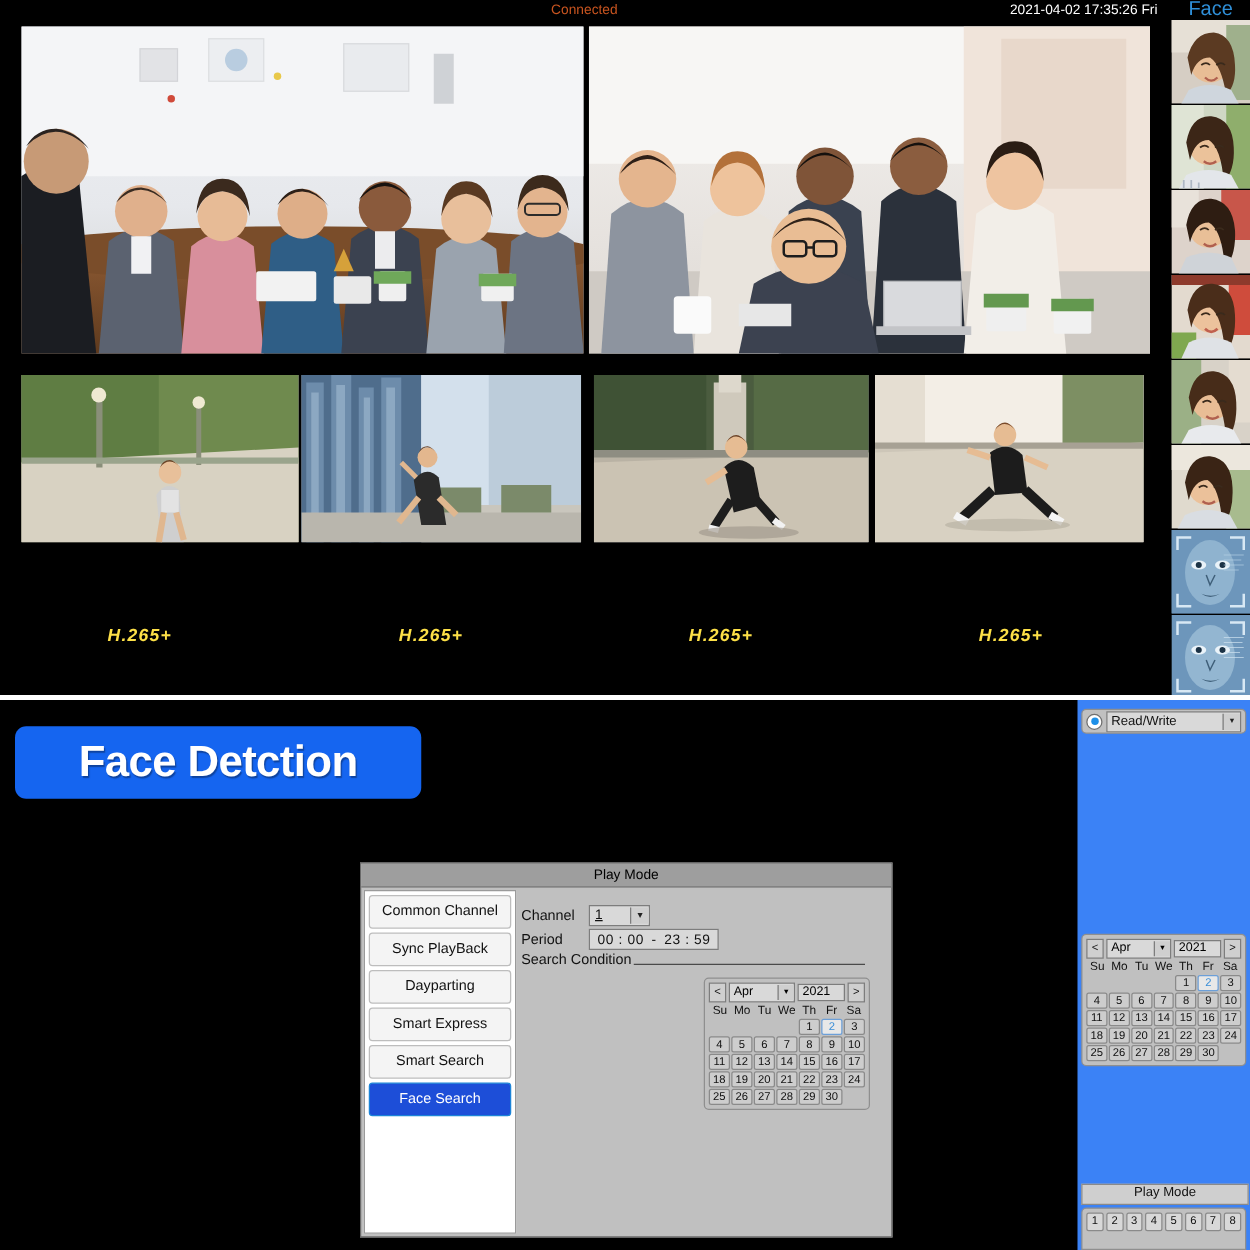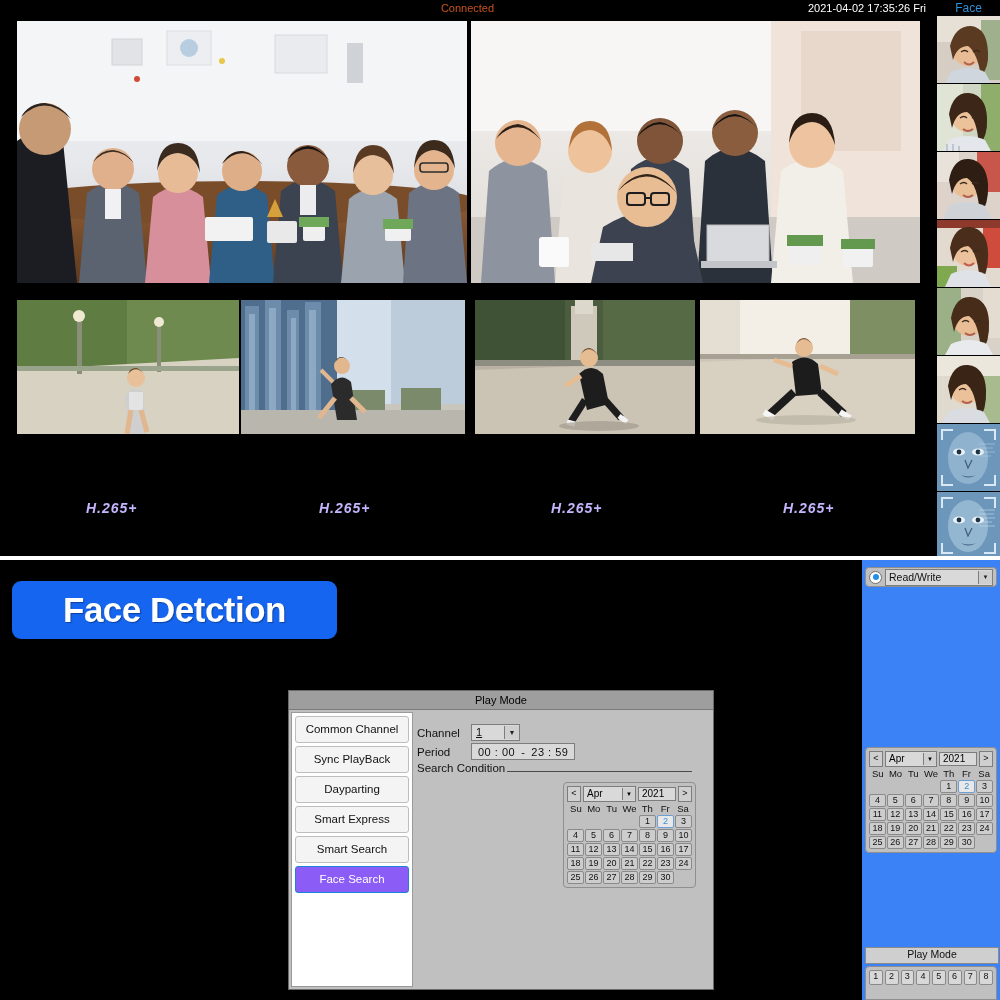--- a/index.html
+++ b/index.html
@@ -6,38 +6,38 @@
   body{width:1000px;height:1000px;overflow:hidden;font-family:"Liberation Sans",sans-serif;}
 
   #app{position:relative;width:1000px;height:1000px;background:#000;}
 
   
   .topbar{position:absolute;left:0;top:0;width:1000px;height:16px;background:#000;}
   .status-connected{position:absolute;left:0;top:1px;width:935px;text-align:center;
     color:#c8541f;font-size:11px;line-height:14px;font-family:"Liberation Sans",sans-serif;}
   .status-datetime{position:absolute;right:74px;top:1px;color:#fff;font-size:11px;line-height:14px;white-space:nowrap;}
   .face-panel-title{position:absolute;left:937px;top:0px;width:63px;height:16px;background:#000;
-    color:#2f8fd8;font-size:12px;line-height:16px;text-align:center;}
+    color:#2f8fd8;font-size:16px;line-height:16px;text-align:center;}
 
   
   .liveview{position:absolute;left:0;top:16px;width:935px;height:542px;background:#000;overflow:hidden;}
   .tile{position:absolute;overflow:hidden;background:#0b0b0b;}
   .tile .img{position:absolute;inset:0;}
 
   
   .t1{left:17px;top:5px;width:450px;height:262px;}
   
   .t2{left:471px;top:5px;width:449px;height:262px;}
   
   .t3{left:17px;top:284px;width:222px;height:134px;}
   .t4{left:241px;top:284px;width:224px;height:134px;}
   .t5{left:475px;top:284px;width:220px;height:134px;}
   .t6{left:700px;top:284px;width:215px;height:134px;}
 
-  .codec{position:absolute;color:#c4b5fd;font-size:14px;font-weight:bold;font-style:italic;
+  .codec{position:absolute;color:#fde047;font-size:14px;font-weight:bold;font-style:italic;
     letter-spacing:1px;font-family:"Liberation Sans",sans-serif;}
   .c1{left:86px;top:484px;}
   .c2{left:319px;top:484px;}
   .c3{left:551px;top:484px;}
   .c4{left:783px;top:484px;}
 
   
   .facestrip{position:absolute;left:937px;top:16px;width:63px;height:542px;background:#000;overflow:hidden;}
   .facethumb{position:absolute;left:0;width:63px;height:67px;overflow:hidden;border-bottom:1px solid #000;}
 
@@ -57,21 +57,21 @@
   .dialog{position:absolute;left:288px;top:122px;width:424px;height:298px;
     background:#c0c0c0;border:1px solid #6a6a6a;box-shadow:0 1px 4px rgba(0,0,0,.6);}
   .dialog-title{height:18px;background:#9e9e9e;border-bottom:1px solid #7a7a7a;
     color:#000;font-size:11px;line-height:18px;text-align:center;font-weight:normal;}
   .dialog-body{position:absolute;left:0;top:19px;right:0;bottom:0;}
 
   .dlg-sidebar{position:absolute;left:2px;top:2px;width:120px;bottom:2px;background:#fff;
     border:1px solid #9a9a9a;}
   .side-btn{margin:3px 3px 0 3px;height:25px;line-height:25px;text-align:center;font-size:11.5px;
     color:#111;background:#f4f4f4;border:1px solid #bdbdbd;border-radius:3px;}
-  .side-btn.active{background:#8b5cf6;color:#fff;border-color:#1c84d8;}
+  .side-btn.active{background:#1d4ed8;color:#fff;border-color:#1c84d8;}
 
   .dlg-main{position:absolute;left:124px;top:0;right:0;bottom:0;}
   .row{position:absolute;display:flex;align-items:center;font-size:11.5px;color:#111;}
   .r-channel{left:4px;top:14px;}
   .r-period{left:4px;top:33px;}
   .lbl{display:inline-block;}
   .lbl-channel{width:54px;}
   .lbl-period{width:54px;}
 
   .sel{display:inline-flex;align-items:center;height:15px;background:#d9d9d9;border:1px solid #7d7d7d;}

